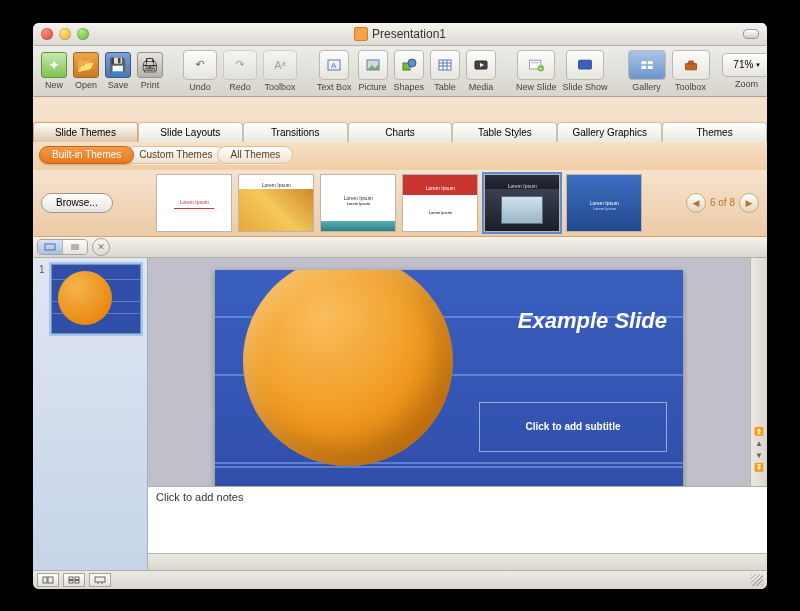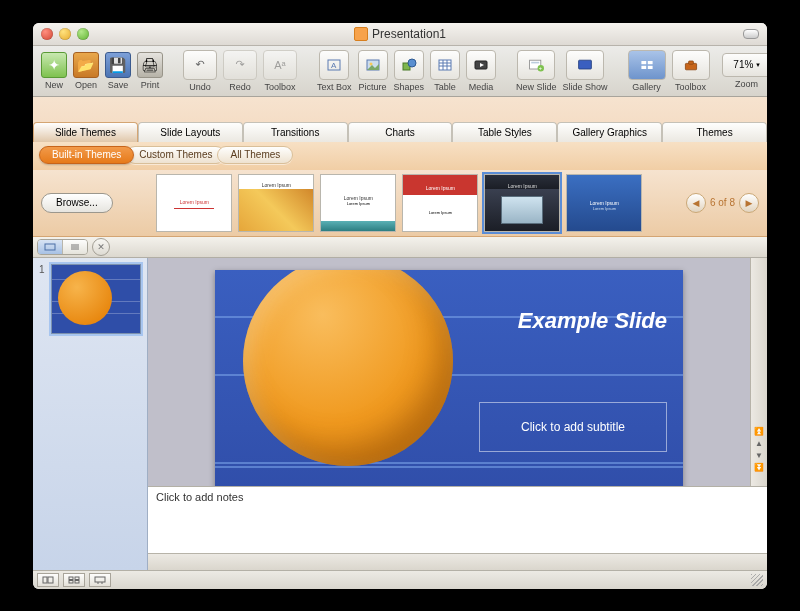--- a/index.html
+++ b/index.html
@@ -119,21 +119,21 @@
   
   .editor{ flex:1; display:flex; flex-direction:column; background:#c0bfca; min-height:0;}
   .canvas-area{ flex:1; overflow:auto; display:flex; position:relative;}
   .canvas-scroll{ flex:1; display:flex; align-items:flex-start; justify-content:center; padding:12px 0; }
   .slide-canvas{ width:468px; height:316px; background:linear-gradient(#3a5fc0,#2c47a0); box-shadow:0 2px 6px rgba(0,0,0,.35); position:relative; overflow:hidden;}
   .sc-line{position:absolute;left:0;right:0;height:2px;background:rgba(120,160,230,.6);}
   .big-circle{ position:absolute; left:28px; top:-14px; width:210px; height:210px; border-radius:50%;
     background: radial-gradient(circle at 38% 28%, #f9bd5d 0%, #f0991e 55%, #d67a0b 100%);
     box-shadow: inset -14px -18px 30px rgba(100,50,0,.35), inset 8px 8px 20px rgba(255,230,180,.4);}
   .slide-title{ position:absolute; right:16px; top:38px; color:#fff; font-family:"Trebuchet MS",Arial,sans-serif; font-size:22px; font-weight:bold; font-style:italic; }
-  .subtitle-box{ position:absolute; right:16px; top:132px; width:186px; height:48px; border:1px solid rgba(255,255,255,.5); display:flex; align-items:center; justify-content:center; color:#fff; font-family:"Trebuchet MS",Arial,sans-serif; font-size:12px; font-weight:normal;}
+  .subtitle-box{ position:absolute; right:16px; top:132px; width:186px; height:48px; border:1px solid rgba(255,255,255,.5); display:flex; align-items:center; justify-content:center; color:#fff; font-family:"Trebuchet MS",Arial,sans-serif; font-size:10px; font-weight:bold;}
   
   .vscroll{ width:16px; background:linear-gradient(to right,#ece9e3,#dad6cd); border-left:1px solid #b7b3a9; position:relative;}
   .vscroll .arrow{position:absolute;left:2px;width:12px;height:12px;display:flex;align-items:center;justify-content:center;color:#666;font-size:8px;}
   .vscroll .arrow.up{bottom:36px;} .vscroll .arrow.upup{bottom:48px;}
   .vscroll .arrow.down{bottom:24px;} .vscroll .arrow.downdown{bottom:12px;}
   
   .notes{ height:58px; background:#fff; border-top:1px solid #b3b0a6; padding:4px 8px; font-size:11px; color:#333;}
   .hscroll{ height:16px; background:linear-gradient(#ece9e3,#dad6cd); border-top:1px solid #b7b3a8;}
   
   

